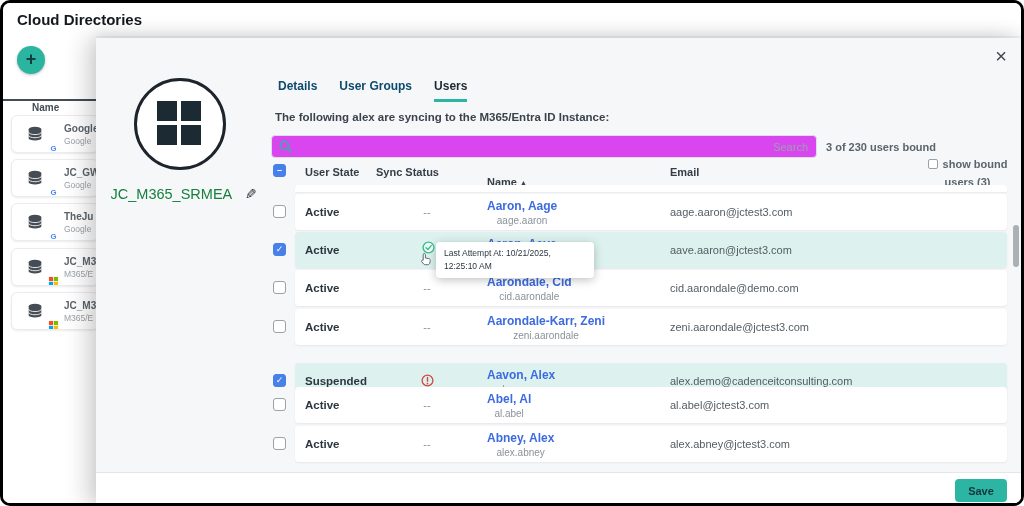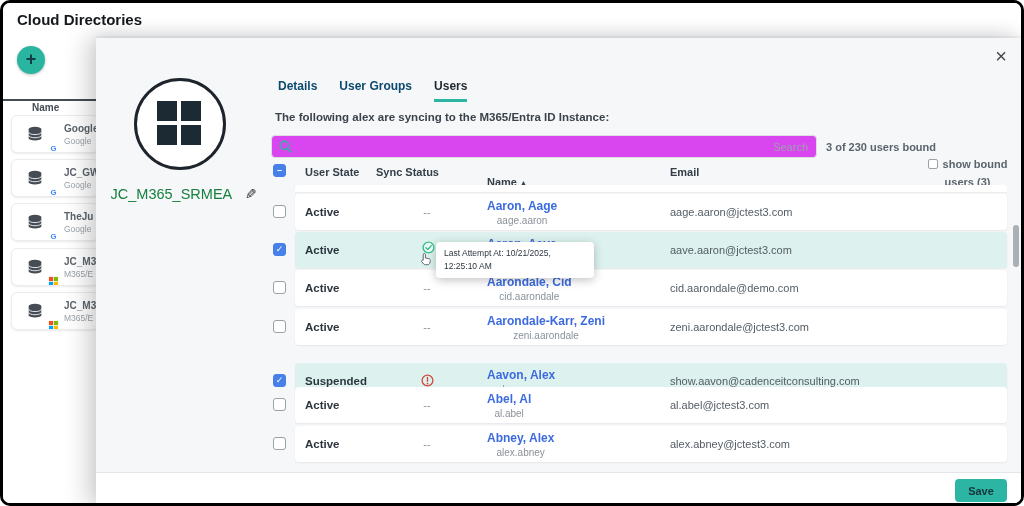--- a/index.html
+++ b/index.html
@@ -312,21 +312,21 @@
         <svg class="err" width="13" height="13" viewBox="0 0 13 13">
           <circle cx="6.5" cy="6.5" r="5.4" fill="none" stroke="#cf4a41" stroke-width="1.3"></circle>
           <line x1="6.5" y1="3.4" x2="6.5" y2="7.3" stroke="#cf4a41" stroke-width="1.4" stroke-linecap="round"></line>
           <circle cx="6.5" cy="9.6" r="0.9" fill="#cf4a41"></circle>
         </svg>
       </span>
       <span class="col-name">
         <div class="nm-link">Aavon, Alex</div>
         <div class="usernm">alex.aavon</div>
       </span>
-      <span class="col-email">show.aavon@cadenceitconsulting.com</span>
+      <span class="col-email">alex.demo@cadenceitconsulting.com</span>
     </div>
   </div>
 
   <div class="row-wrap" style="top: 349px;">
     <div class="cb"></div>
     <div class="row-card">
       <span class="col-state">Active</span>
       <span class="col-sync">
         <span class="dashes">--</span>
         

